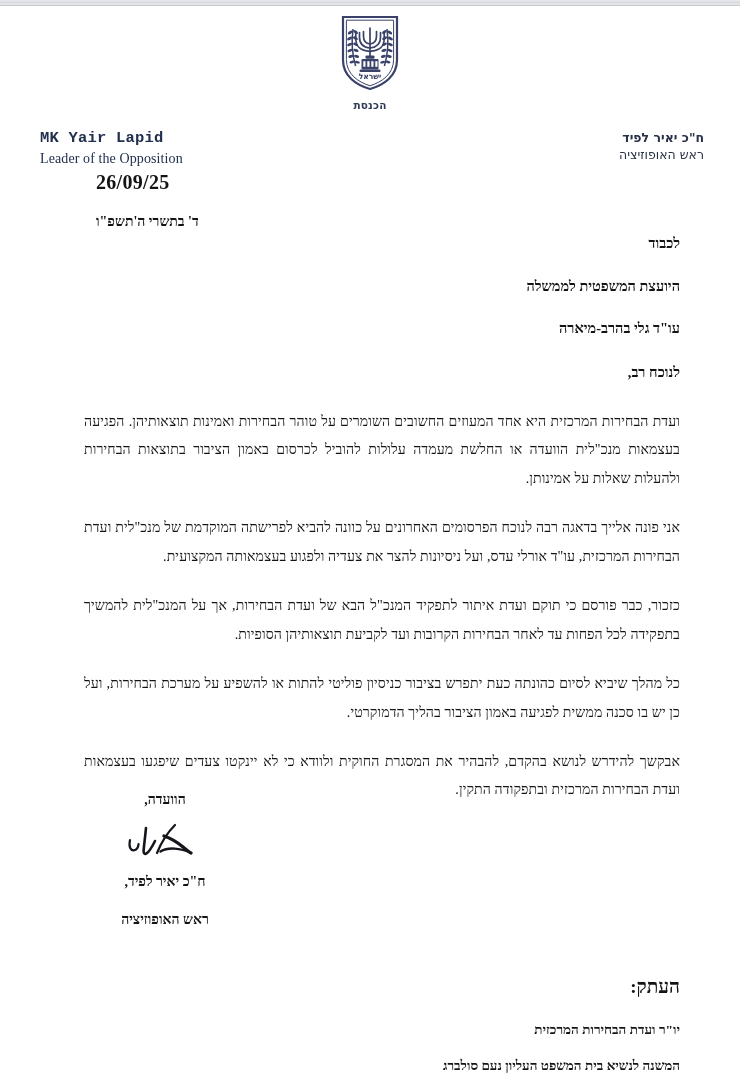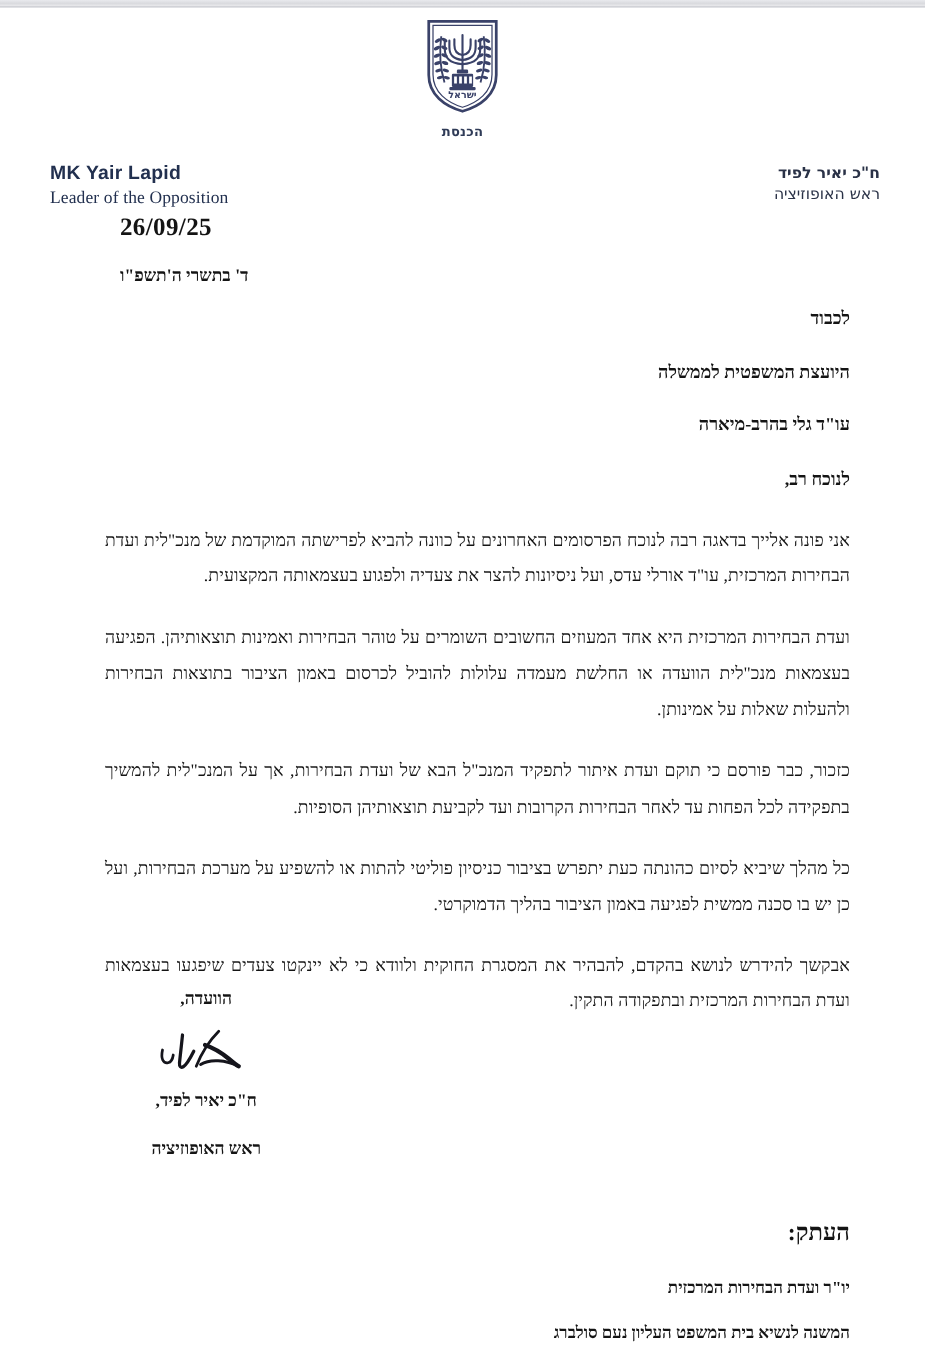--- a/index.html
+++ b/index.html
@@ -71,21 +71,21 @@
 
   
   .name-en {
     position: absolute;
     top: 130px;
     left: 40px;
     text-align: left;
     color: #22304f;
   }
   .name-en .l1 {
-    font-family: Liberation Sans, sans-serif;
+    font-family: Liberation Mono, monospace;
     font-size: 15.5px;
     font-weight: 700;
     letter-spacing: .2px;
     line-height: 1.15;
   }
   .name-en .l2 {
     font-family: "Liberation Serif", serif;
     font-size: 14px;
     font-weight: 400;
     letter-spacing: .1px;
@@ -132,21 +132,21 @@
     direction: rtl;
     font-family: "Liberation Serif", "DejaVu Serif", serif;
     font-size: 14px;
     font-weight: 700;
     color: #141414;
   }
 
   
   .body-rtl {
     position: absolute;
-    top: 248px;
+    top: 236px;
     right: 60px;
     width: 596px;
     direction: rtl;
     text-align: right;
     color: #141414;
   }
   .addr-line {
     font-family: "Liberation Serif", "DejaVu Serif", serif;
     font-size: 14.5px;
     font-weight: 700;
@@ -324,22 +324,22 @@
   <div class="date-en">26/09/25</div>
   <div class="date-he">ד' בתשרי ה'תשפ"ו</div>
 
   <div class="body-rtl">
     <div class="addr-line">לכבוד</div>
     <div class="addr-line">היועצת המשפטית לממשלה</div>
     <div class="addr-line">עו"ד גלי בהרב-מיארה</div>
 
     <div class="greeting">לנוכח רב,</div>
 
+    <p class="para">ועדת הבחירות המרכזית היא אחד המעוזים החשובים השומרים על טוהר הבחירות ואמינות תוצאותיהן. הפגיעה בעצמאות מנכ"לית הוועדה או החלשת מעמדה עלולות להוביל לכרסום באמון הציבור בתוצאות הבחירות ולהעלות שאלות על אמינותן.</p>
     <p class="para">אני פונה אלייך בדאגה רבה לנוכח הפרסומים האחרונים על כוונה להביא לפרישתה המוקדמת של מנכ"לית ועדת הבחירות המרכזית, עו"ד אורלי עדס, ועל ניסיונות להצר את צעדיה ולפגוע בעצמאותה המקצועית.</p>
-    <p class="para">ועדת הבחירות המרכזית היא אחד המעוזים החשובים השומרים על טוהר הבחירות ואמינות תוצאותיהן. הפגיעה בעצמאות מנכ"לית הוועדה או החלשת מעמדה עלולות להוביל לכרסום באמון הציבור בתוצאות הבחירות ולהעלות שאלות על אמינותן.</p>
     <p class="para">כזכור, כבר פורסם כי תוקם ועדת איתור לתפקיד המנכ"ל הבא של ועדת הבחירות, אך על המנכ"לית להמשיך בתפקידה לכל הפחות עד לאחר הבחירות הקרובות ועד לקביעת תוצאותיהן הסופיות.</p>
     <p class="para">כל מהלך שיביא לסיום כהונתה כעת יתפרש בציבור כניסיון פוליטי להתות או להשפיע על מערכת הבחירות, ועל כן יש בו סכנה ממשית לפגיעה באמון הציבור בהליך הדמוקרטי.</p>
     <p class="para">אבקשך להידרש לנושא בהקדם, להבהיר את המסגרת החוקית ולוודא כי לא יינקטו צעדים שיפגעו בעצמאות ועדת הבחירות המרכזית ובתפקודה התקין.</p>
   </div>
 
   <div class="sign-block">
     <div class="sign-greet">הוועדה,</div>
     <div class="sign-mark">
       <svg viewBox="0 0 96 50" width="96" height="50" aria-hidden="true">
         <g fill="none" stroke="#15151c" stroke-linecap="round" stroke-linejoin="round">

